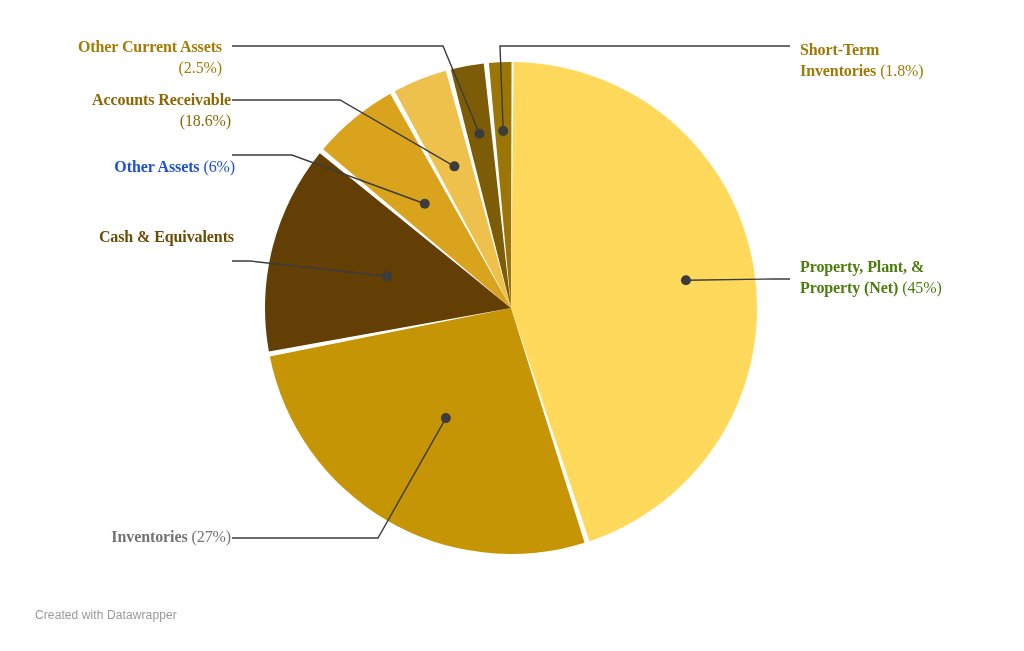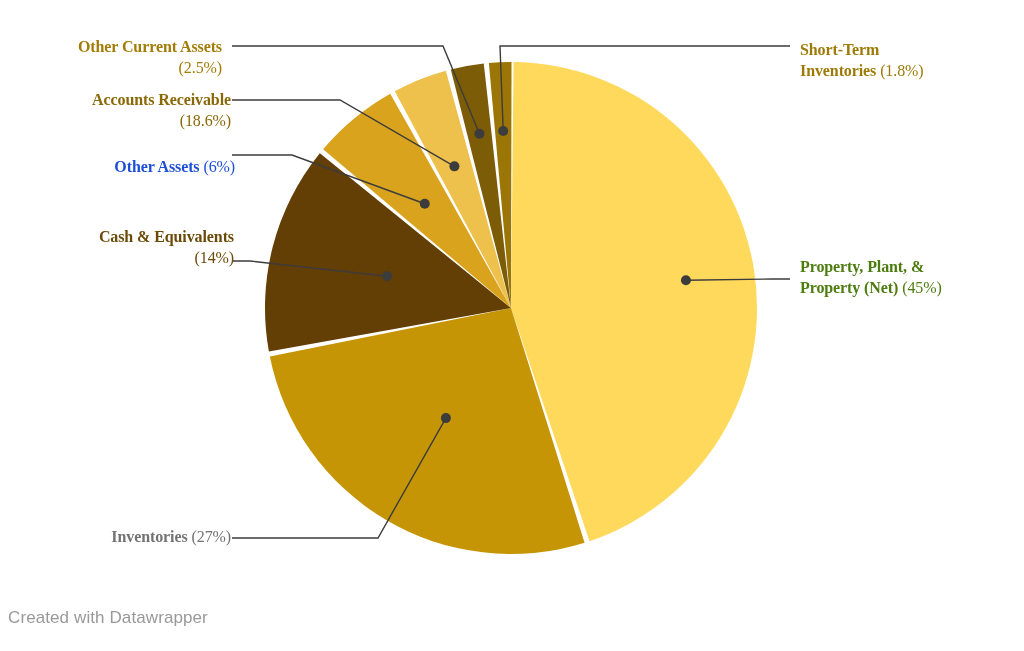--- a/index.html
+++ b/index.html
@@ -51,23 +51,23 @@
   .pie-label.align-left {
     text-align: left;
   }
   .pie-label .line2 {
     display: block;
   }
 
   
   #footer-note {
     position: absolute;
-    left: 8px;
+    left: 35px;
     top: 608px;
-    font-size: 17px;
+    font-size: 12px;
     color: #999999;
     font-family: "Liberation Sans", sans-serif;
     letter-spacing: 0.1px;
   }
 </style>
 </head>
 <body>
 
 <div id="chart-root">
 
@@ -109,21 +109,20 @@
     <span class="line2"><span class="lbl-val">(18.6%)</span></span>
   </div>
 
   <div class="pie-label align-right" id="label-other-assets" style="right: 789px; top: 144px; color: #1d4ed8; margin-top: 12px;">
     <span class="lbl-name">Other Assets</span>
     <span class="lbl-val">(6%)</span>
   </div>
 
   <div class="pie-label align-right" id="label-cash-equivalents" style="right: 790px; top: 226px; color: rgb(107, 74, 8);">
     <span class="lbl-name">Cash &amp; Equivalents</span>
-    <span class="line2"><span class="lbl-val">(14%)</span></span>
   </div>
 
   <div class="pie-label align-right" id="label-inventories" style="right: 793px; top: 526px; color: #737373;">
     <span class="lbl-name">Inventories</span>
     <span class="lbl-val">(27%)</span>
   </div>
 
   <div class="pie-label align-left" id="label-short-term-investments" style="left: 800px; top: 39px; color: rgb(157, 122, 6);">
     <span class="lbl-name">Short-Term</span>
     <span class="line2"><span class="lbl-name">Inventories</span>

